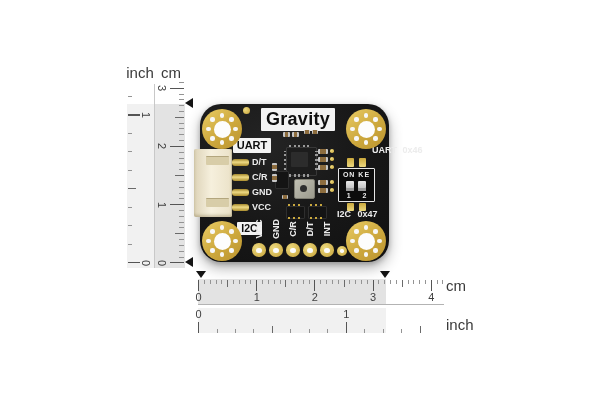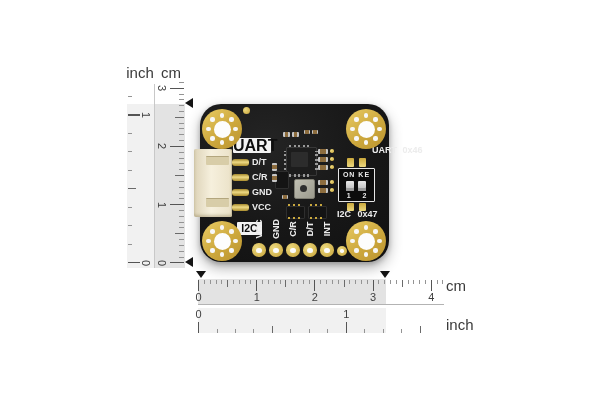--- a/index.html
+++ b/index.html
@@ -174,21 +174,22 @@
       <div class="tick" style="left: 364.3px; top: 329px; width: 1px; height: 4px; background: rgb(148, 148, 148);"></div>
       <div class="tick" style="left: 382.8px; top: 329px; width: 1px; height: 4px; background: rgb(148, 148, 148);"></div>
       <div class="tick" style="left: 401.2px; top: 329px; width: 1px; height: 4px; background: rgb(148, 148, 148);"></div>
       <div class="tick" style="left: 419.7px; top: 326px; width: 1px; height: 7px; background: rgb(106, 106, 106);"></div>
     </div>
   <div class="rlabel" style="left:446px;top:278px;">cm</div>
   <div class="rlabel" style="left:446px;top:317px;">inch</div>
 
   <div class="board" id="board">
 
-    <div class="silk" style="left:33px;top:34px;width:38px;height:15px;font-size:16px;line-height:15px;">UART</div>
+    <div class="silk" style="left:61px;top:4px;width:74px;height:23px;font-size:18px;line-height:23px;letter-spacing:.3px;">Gravity</div>
+    <div class="silk" style="left:33px;top:34px;width:38px;height:15px;font-size:11px;line-height:15px;">UART</div>
     <div class="silk" style="left:37px;top:118px;width:25px;height:13px;font-size:10.5px;line-height:13px;">I2C</div>
 
     <div class="connector">
       <div class="slot" style="left:12px;top:7px;width:23px;height:8px;"></div>
       <div class="slot" style="left:12px;top:49px;width:23px;height:8px;"></div>
     </div>
     <div class="pin" style="left:32px;top:55px;width:17px;height:7px;"></div>
     <div class="pin" style="left:32px;top:70px;width:17px;height:7px;"></div>
     <div class="pin" style="left:32px;top:85px;width:17px;height:7px;"></div>
     <div class="pin" style="left:32px;top:100px;width:17px;height:7px;"></div>

